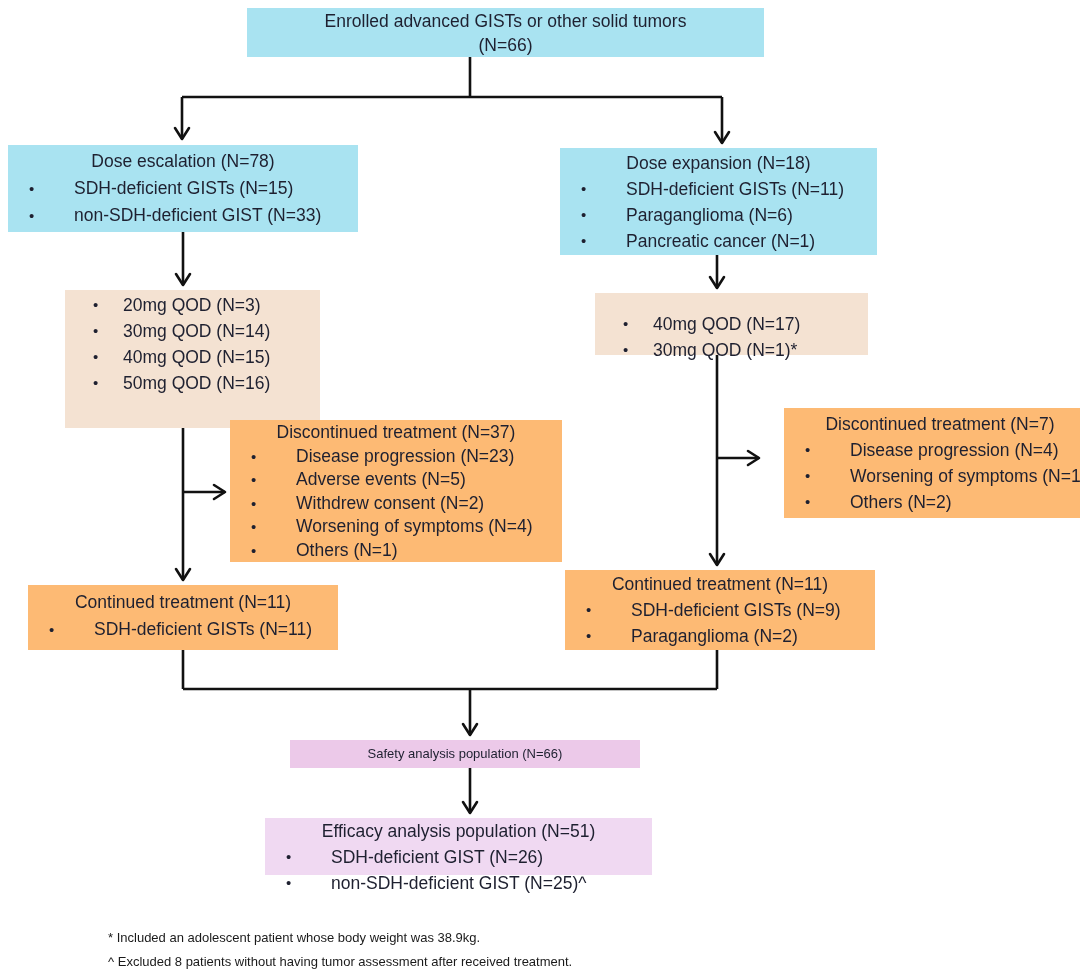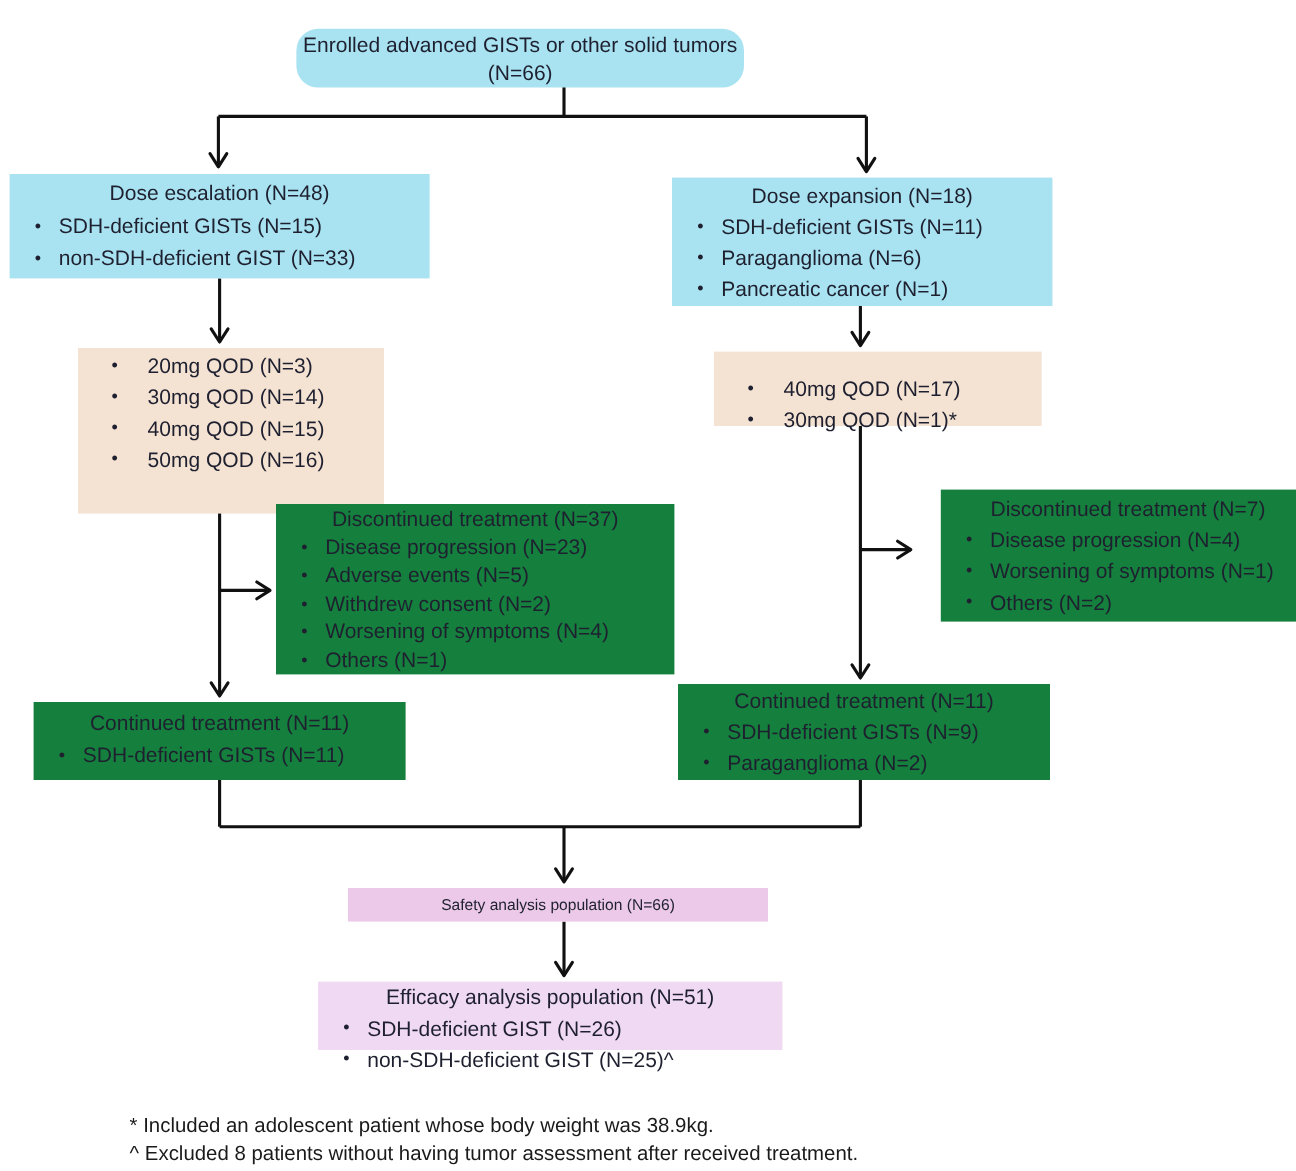--- a/index.html
+++ b/index.html
@@ -8,43 +8,43 @@
     font-family:"Liberation Sans","DejaVu Sans",sans-serif;
     color:#1e2030;
   }
   #connectors{position:absolute;left:0;top:0;z-index:1;}
   .box{
     position:absolute;z-index:2;box-sizing:border-box;
     font-size:17.5px;line-height:26px;
   }
   .box .title{text-align:center;}
   .box ul{margin:0;padding:0;list-style:none;}
-  .box li{position:relative;padding-left:41px;text-align:left;}
+  .box li{position:relative;padding-left:66px;text-align:left;}
   .box li::before{content:"•";position:absolute;left:21px;top:0;font-size:15px;}
   .tan li{padding-left:58px;}
   .tan li::before{left:28px;}
   .cyan{background:#a9e3f1;}
   .tan{background:#f4e2d2;}
-  .green{background:#15803d;}
+  .green{background:#fdba74;}
   .pink{background:#ecc9e9;}
   .lavender{background:#f0d9f2;}
-  .box-enrolled{left:247px;top:24px;width:373px;height:49px;line-height:24px;padding-top:1px;border-radius:18px;}
+  .box-enrolled{left:247px;top:8px;width:517px;height:49px;line-height:24px;padding-top:1px;}
   .box-dose-escalation{left:8px;top:145px;width:350px;height:87px;line-height:27px;padding-top:3px;}
   .box-dose-expansion{left:560px;top:148px;width:317px;height:107px;line-height:26px;padding-top:2px;}
   .box-escalation-doses{left:65px;top:290px;width:255px;height:138px;line-height:26px;padding-top:2px;}
   .box-expansion-doses{left:595px;top:293px;width:273px;height:62px;line-height:26px;padding-top:18px;}
   .box-disc-escalation{left:230px;top:420px;width:332px;height:142px;line-height:23.5px;padding-top:1px;}
   .box-disc-expansion{left:784px;top:408px;width:312px;height:110px;line-height:26px;padding-top:3px;}
   .box-cont-escalation{left:28px;top:585px;width:310px;height:65px;line-height:27px;padding-top:4px;}
   .box-cont-expansion{left:565px;top:570px;width:310px;height:80px;line-height:26px;padding-top:1px;}
   .box-safety{left:290px;top:740px;width:350px;height:28px;line-height:28px;font-size:13px;}
   .box-efficacy{left:265px;top:818px;width:387px;height:57px;line-height:26px;padding-top:0px;}
   .footnotes{
     position:absolute;left:108px;top:926px;z-index:2;
-    font-size:17px;line-height:24px;color:#1a1a1a;
+    font-size:13px;line-height:24px;color:#1a1a1a;
   }
 </style>
 </head>
 <body>
 
 <svg id="connectors" width="1080" height="976" viewBox="0 0 1080 976">
   <defs>
     <marker id="ah" markerUnits="userSpaceOnUse" markerWidth="20" markerHeight="20" viewBox="0 0 20 20" refX="14" refY="10" orient="auto">
       <path d="M3,3 L14,10 L3,17" fill="none" stroke="#111111" stroke-width="2.6" stroke-linecap="round" stroke-linejoin="round"></path>
     </marker>
@@ -64,21 +64,21 @@
     <path d="M470,768 V813" marker-end="url(#ah)"></path>
   </g>
 </svg>
 
 <div class="box cyan box-enrolled">
   <div class="title">Enrolled advanced GISTs or other solid tumors</div>
   <div class="title">(N=66)</div>
 </div>
 
 <div class="box cyan box-dose-escalation">
-  <div class="title">Dose escalation (N=48)</div>
+  <div class="title">Dose escalation (N=78)</div>
   <ul>
     <li>SDH-deficient GISTs (N=15)</li>
     <li>non-SDH-deficient GIST (N=33)</li>
   </ul>
 </div>
 
 <div class="box cyan box-dose-expansion">
   <div class="title">Dose expansion (N=18)</div>
   <ul>
     <li>SDH-deficient GISTs (N=11)</li>

